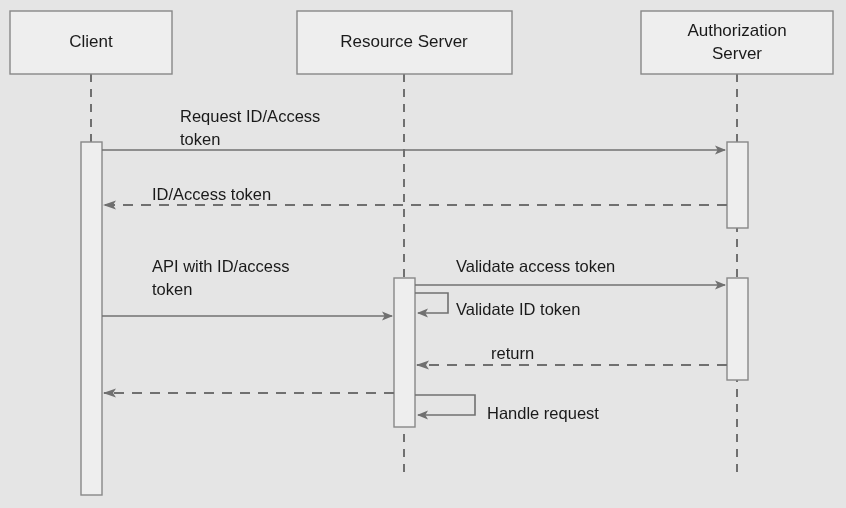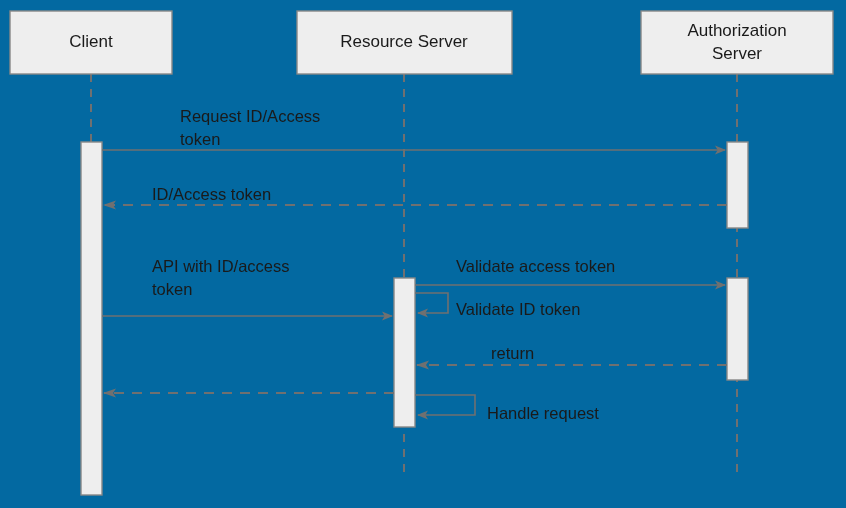--- a/index.html
+++ b/index.html
@@ -8,21 +8,21 @@
     padding: 0;
     background: #ffffff;
   }
   body {
     font-family: "Liberation Sans", sans-serif;
   }
   #diagram-root {
     position: relative;
     width: 846px;
     height: 508px;
-    background: #0369a1;
+    background: #e5e5e5;
     overflow: hidden;
   }
   #diagram-svg {
     position: absolute;
     left: 0;
     top: 0;
     width: 846px;
     height: 508px;
   }
   .participant-label {

